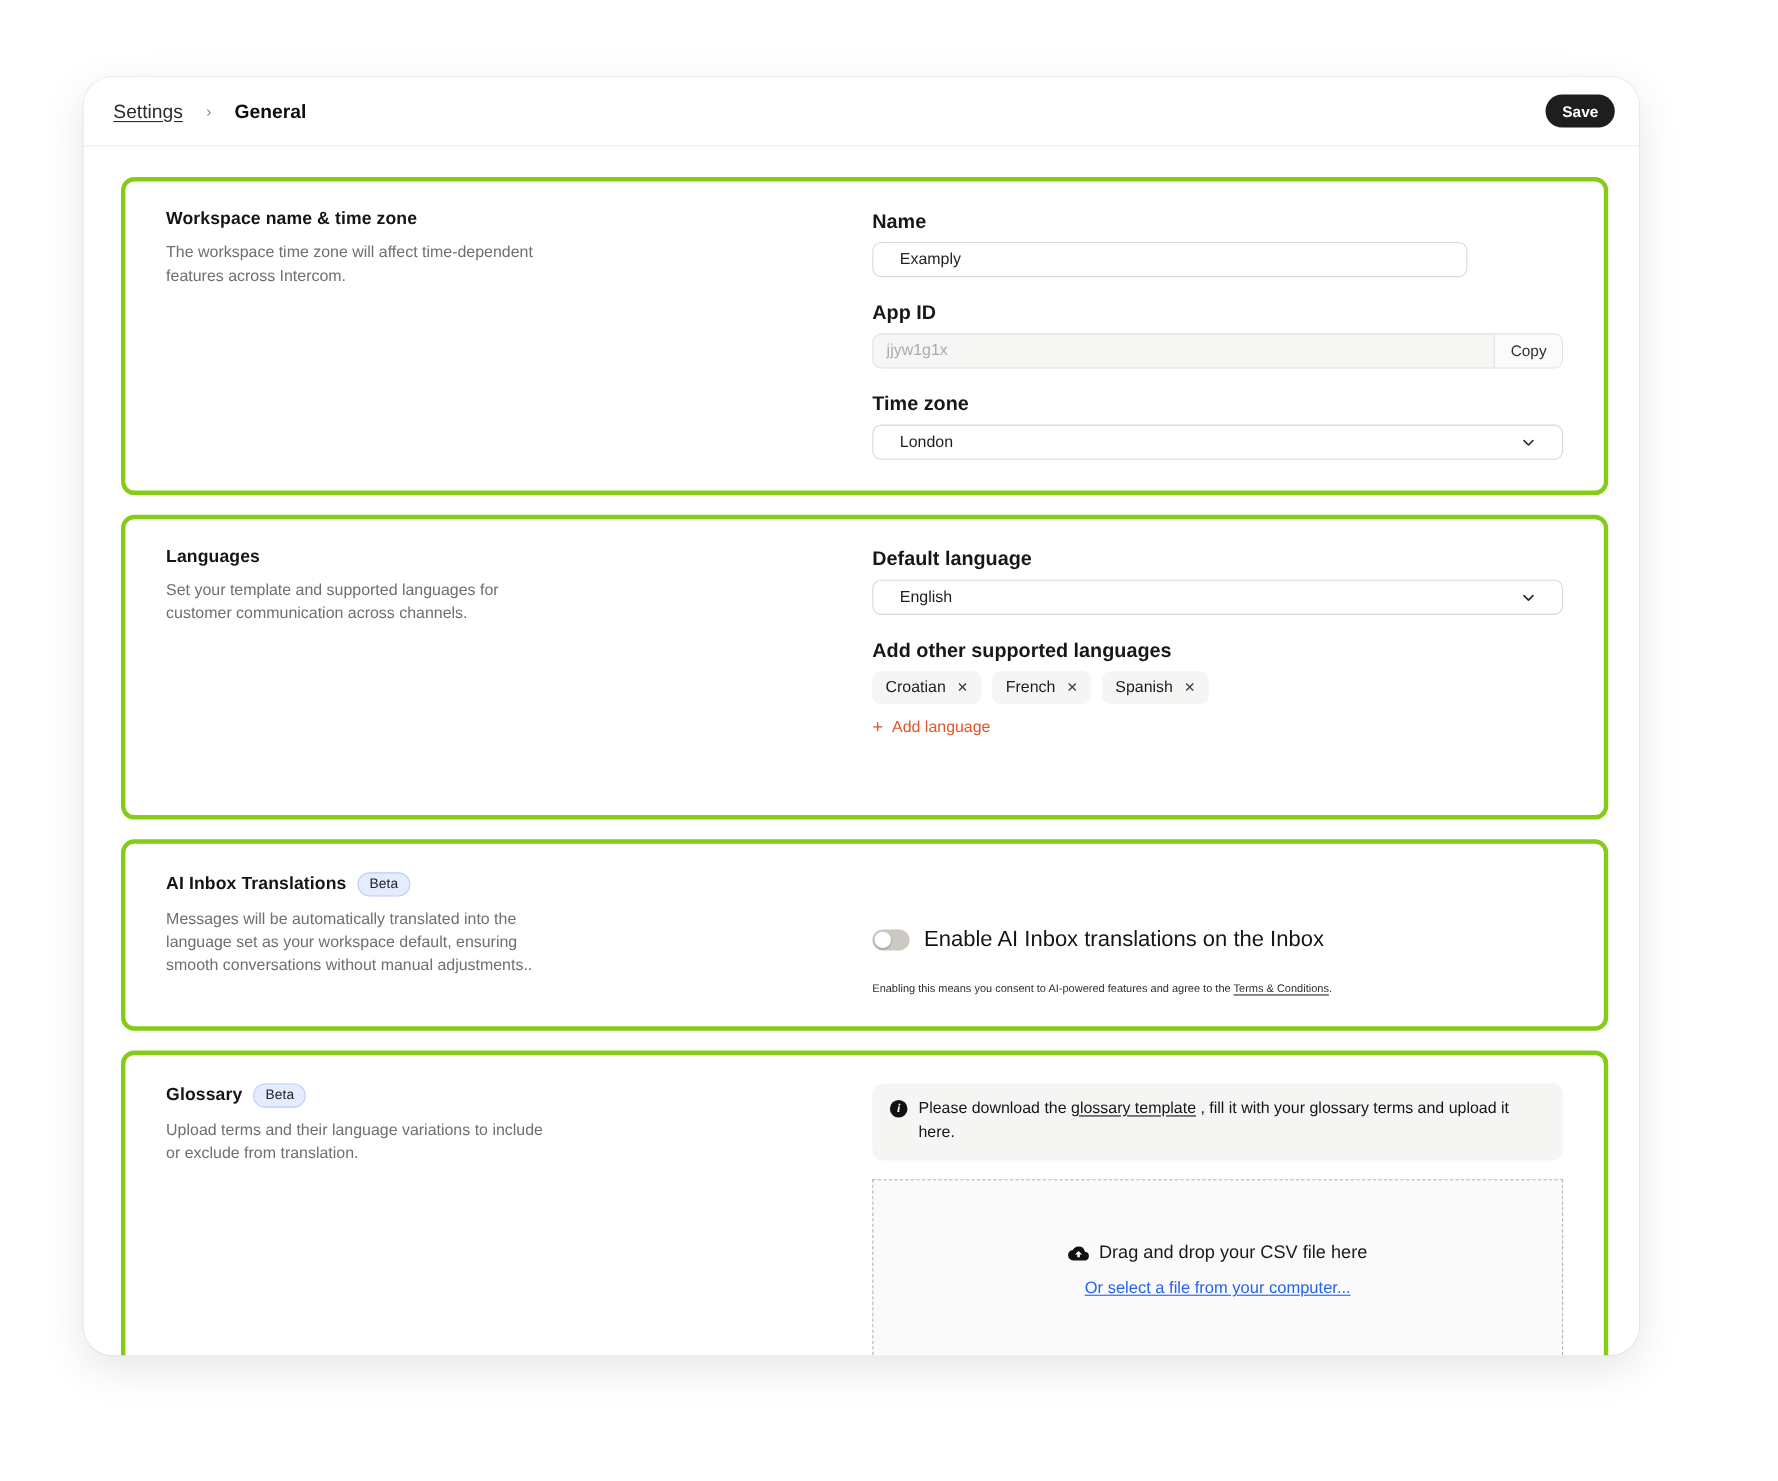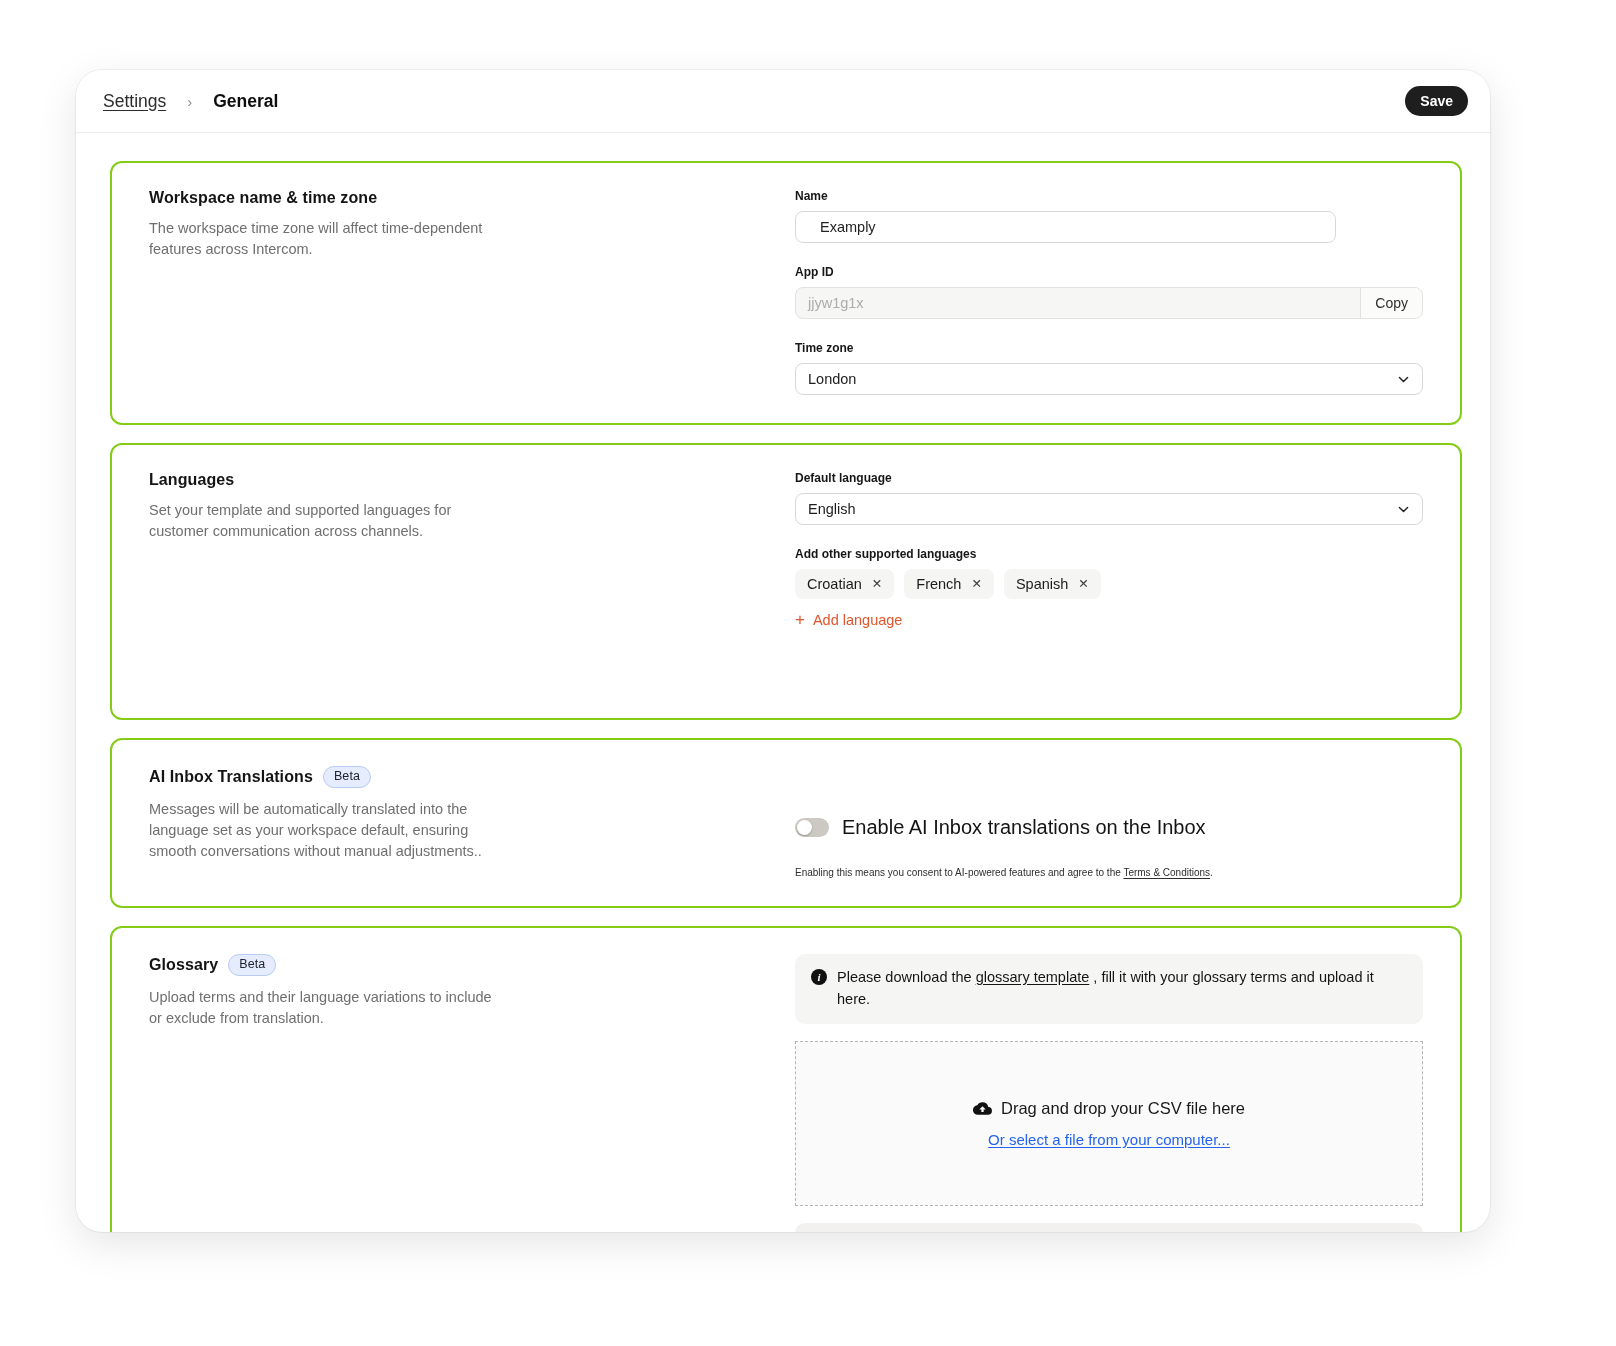--- a/index.html
+++ b/index.html
@@ -27,54 +27,54 @@
   .crumb-sep { color:#8d8d8d; font-size:15px; margin-top:1px; }
   .crumb-current { font-weight:700; color:#0e0e0e; }
   .save-btn {
     margin-left:auto; background:#1e1e1e; color:#fff; border:none;
     border-radius:15px; height:30px; padding:0 15px; font-size:14px; font-weight:600;
     font-family:inherit; cursor:pointer;
   }
   
   .content { padding:28px 28px 0 34px; }
   .card {
-    border:2px solid #84cc16; border-radius:12px;
+    border:4px solid #84cc16; border-radius:12px;
     padding:26px 37px 28px 37px;
     display:grid; grid-template-columns:1fr 628px; column-gap:24px;
     margin-bottom:18px; background:#fff;
   }
   .card-workspace { min-height:250px; }
   .card-languages { min-height:277px; }
   .card-ai       { min-height:150px; }
   .card-glossary { min-height:340px; }
   .card-title { font-size:16px; font-weight:700; color:#141414; display:flex; align-items:center; gap:10px; letter-spacing:.1px; }
   .card-desc { margin-top:11px; font-size:14.5px; line-height:1.48; color:#6f6f6f; max-width:348px; }
   .beta-badge {
     background:#e4ecfd; border:1px solid #b9cbf6; border-radius:999px;
     font-size:12.5px; font-weight:500; color:#20242c; padding:3px 10px 4px; line-height:1;
   }
   
   .field { margin-bottom:22px; }
   .field:last-child { margin-bottom:0; }
-  .field-label { font-size:12px; font-weight:600; color:#171717; margin-bottom:8px; }
+  .field-label { font-size:18px; font-weight:600; color:#171717; margin-bottom:8px; }
   .text-input {
     height:32px; border:1px solid #d8d8d8; border-radius:8px; padding:0 24px;
     font-size:14.5px; color:#232323; width:100%; background:#fff; font-family:inherit;
     display:flex; align-items:center;
   }
   .name-input { width:541px; }
   .appid-group { display:flex; border:1px solid #e2e2e2; border-radius:8px; overflow:hidden; background:#f6f6f5; height:32px; }
   .appid-value { flex:1; display:flex; align-items:center; padding:0 12px; color:#acacac; font-size:14.5px; }
   .copy-btn {
     border:none; border-left:1px solid #e2e2e2; background:#fbfbfa; padding:0 14px;
     font-size:14px; color:#2e2e2e; font-family:inherit; cursor:pointer;
   }
   .select {
     height:32px; border:1px solid #d8d8d8; border-radius:8px; background:#fff;
-    display:flex; align-items:center; justify-content:space-between; padding:0 12px;
+    display:flex; align-items:center; justify-content:space-between; padding:0 24px;
     font-size:14.5px; color:#1d1d1d; cursor:pointer;
   }
   .chevron-down { width:13px; height:13px; flex:none; }
   .radio-row { display:flex; gap:30px; align-items:center; margin-top:2px; }
   .radio { display:flex; align-items:center; gap:8px; font-size:14.5px; color:#1d1d1d; cursor:pointer; }
   .radio-circle { width:16px; height:16px; border-radius:50%; border:1.5px solid #9b9b9b; background:#fff; flex:none; }
   .radio-circle.selected { border-color:#2968e8; position:relative; }
   .radio-circle.selected::after { content:''; position:absolute; inset:2.5px; background:#2968e8; border-radius:50%; }
   .tags { display:flex; gap:10px; }
   .tag {

